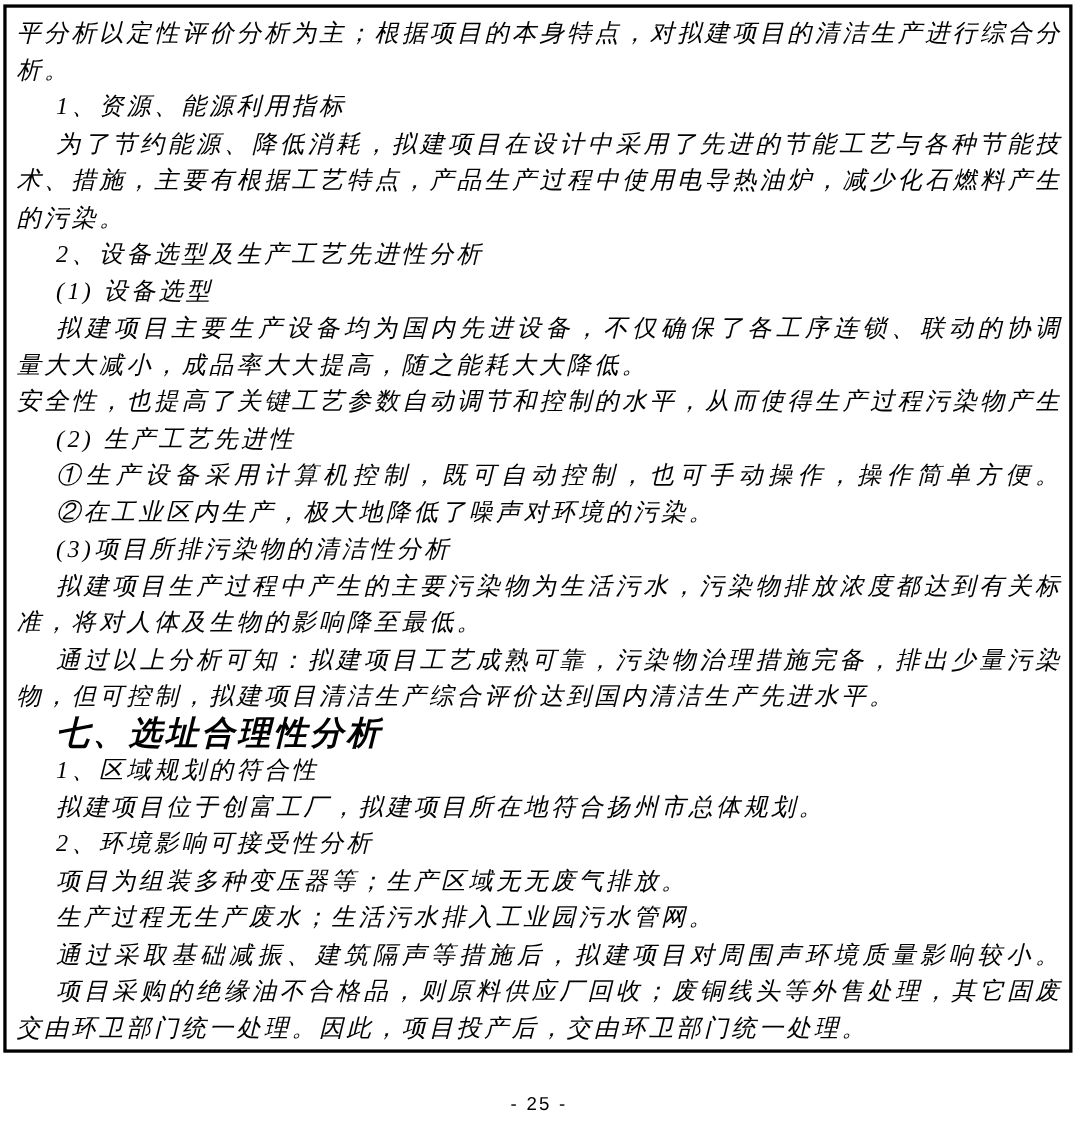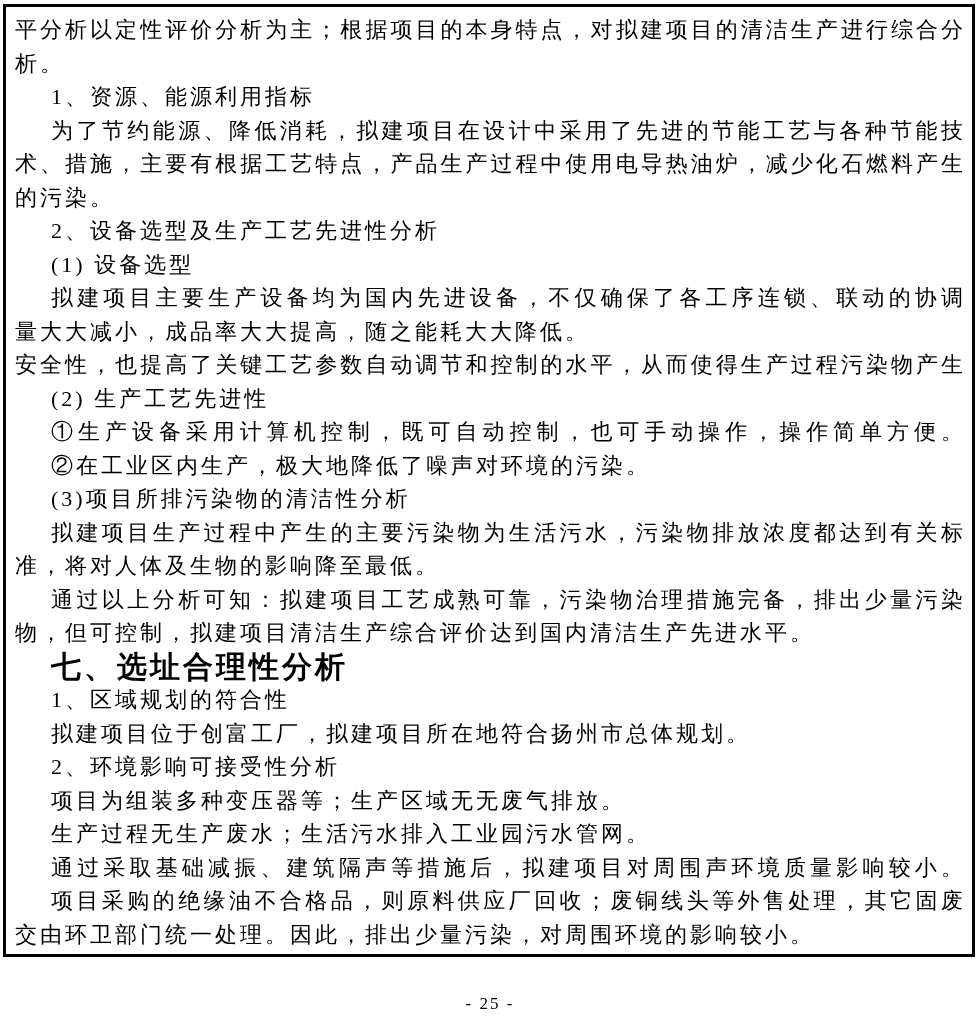--- a/index.html
+++ b/index.html
@@ -28,20 +28,21 @@
   .doc-content {
     padding: 6px 6px 0 9px;
   }
   .line {
     height: 33.5px;
     line-height: 33.5px;
     font-size: 22px;
     letter-spacing: 3px;
     overflow: hidden;
     text-align: left;
+    font-style: italic;
   }
   .line:not(.justify) {
     white-space: nowrap;
   }
   .indent {
     padding-left: 36px;
   }
   .justify {
     text-align: justify;
   }
@@ -58,21 +59,21 @@
     font-size: 30px;
   }
   .page-footer {
     position: absolute;
     left: 0;
     top: 994px;
     width: 100%;
     text-align: center;
     font-size: 17px;
     letter-spacing: 2px;
-    font-family: Liberation Serif, serif;
+    font-family: Liberation Sans, sans-serif;
   }
 </style>
 </head>
 <body>
 
 <div class="doc-frame">
   <div class="doc-content">
       <div class="line justify">平分析以定性评价分析为主；根据项目的本身特点，对拟建项目的清洁生产进行综合分</div>
       <div class="line">析。</div>
       <div class="line indent">1、资源、能源利用指标</div>
@@ -93,19 +94,19 @@
       <div class="line indent justify">通过以上分析可知：拟建项目工艺成熟可靠，污染物治理措施完备，排出少量污染</div>
       <div class="line">物，但可控制，拟建项目清洁生产综合评价达到国内清洁生产先进水平。</div>
       <div class="line indent heading">七、选址合理性分析</div>
       <div class="line indent">1、区域规划的符合性</div>
       <div class="line indent">拟建项目位于创富工厂，拟建项目所在地符合扬州市总体规划。</div>
       <div class="line indent">2、环境影响可接受性分析</div>
       <div class="line indent">项目为组装多种变压器等；生产区域无无废气排放。</div>
       <div class="line indent">生产过程无生产废水；生活污水排入工业园污水管网。</div>
       <div class="line indent justify">通过采取基础减振、建筑隔声等措施后，拟建项目对周围声环境质量影响较小。</div>
       <div class="line indent justify">项目采购的绝缘油不合格品，则原料供应厂回收；废铜线头等外售处理，其它固废</div>
-      <div class="line">交由环卫部门统一处理。因此，排出少量污染，对周围环境的影响较小。</div>
+      <div class="line">交由环卫部门统一处理。因此，项目投产后，交由环卫部门统一处理。</div>
     </div>
 </div>
 
 <div class="page-footer">
   <span>- 25 -</span>
 </div>
 
 </body></html>

